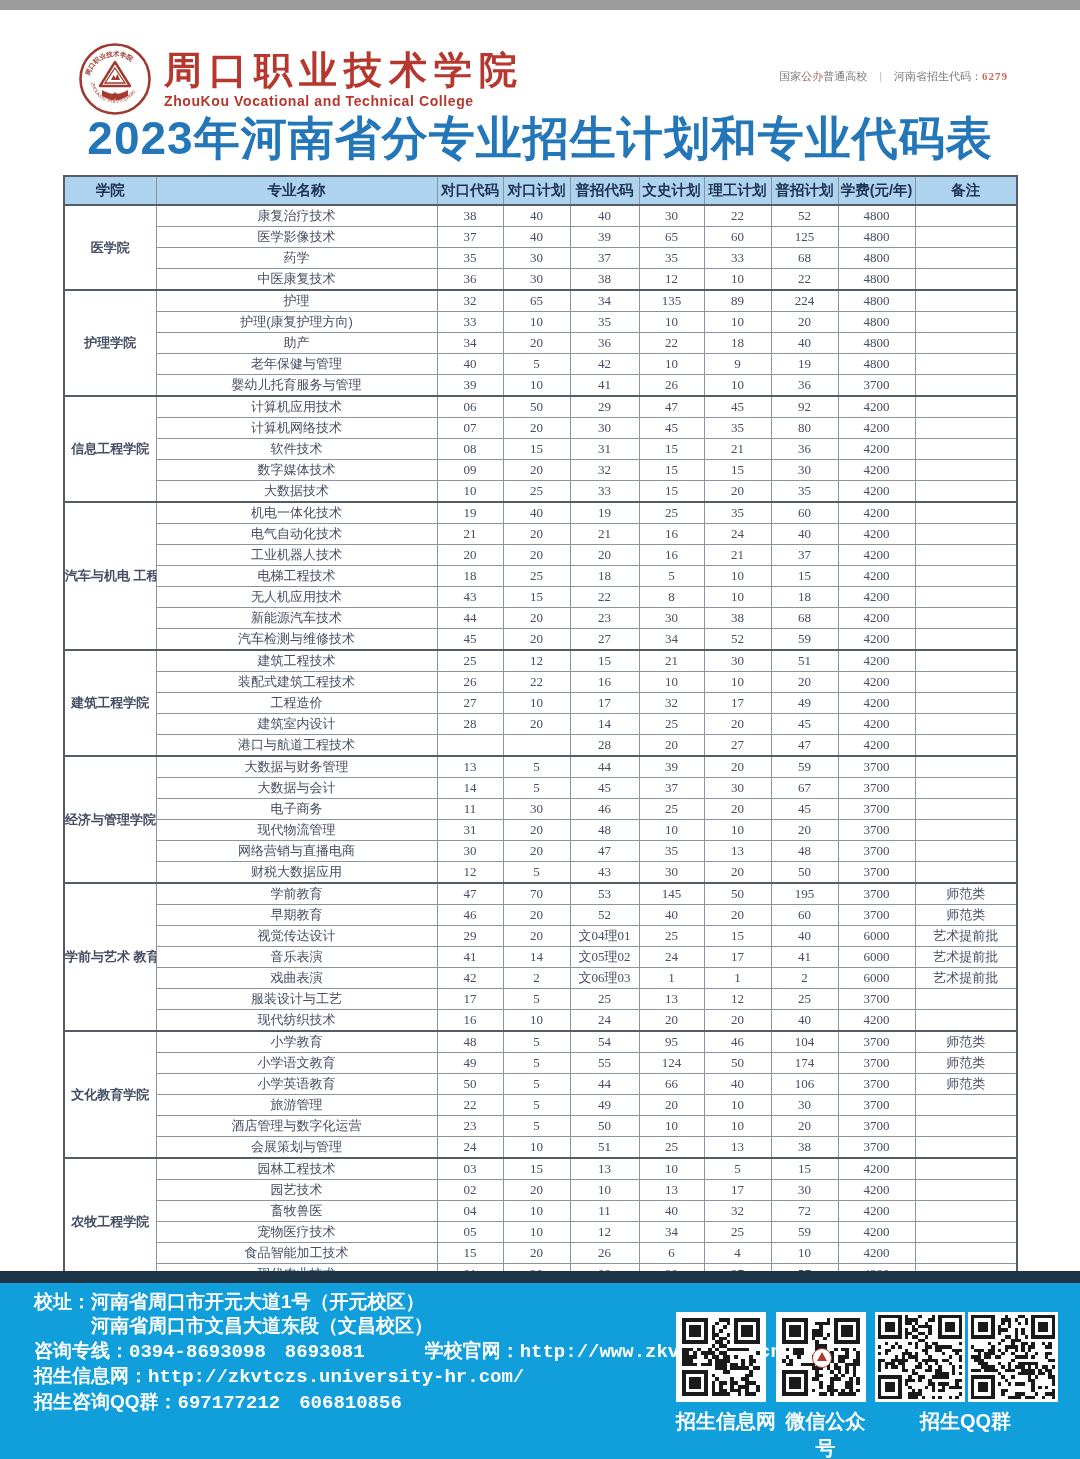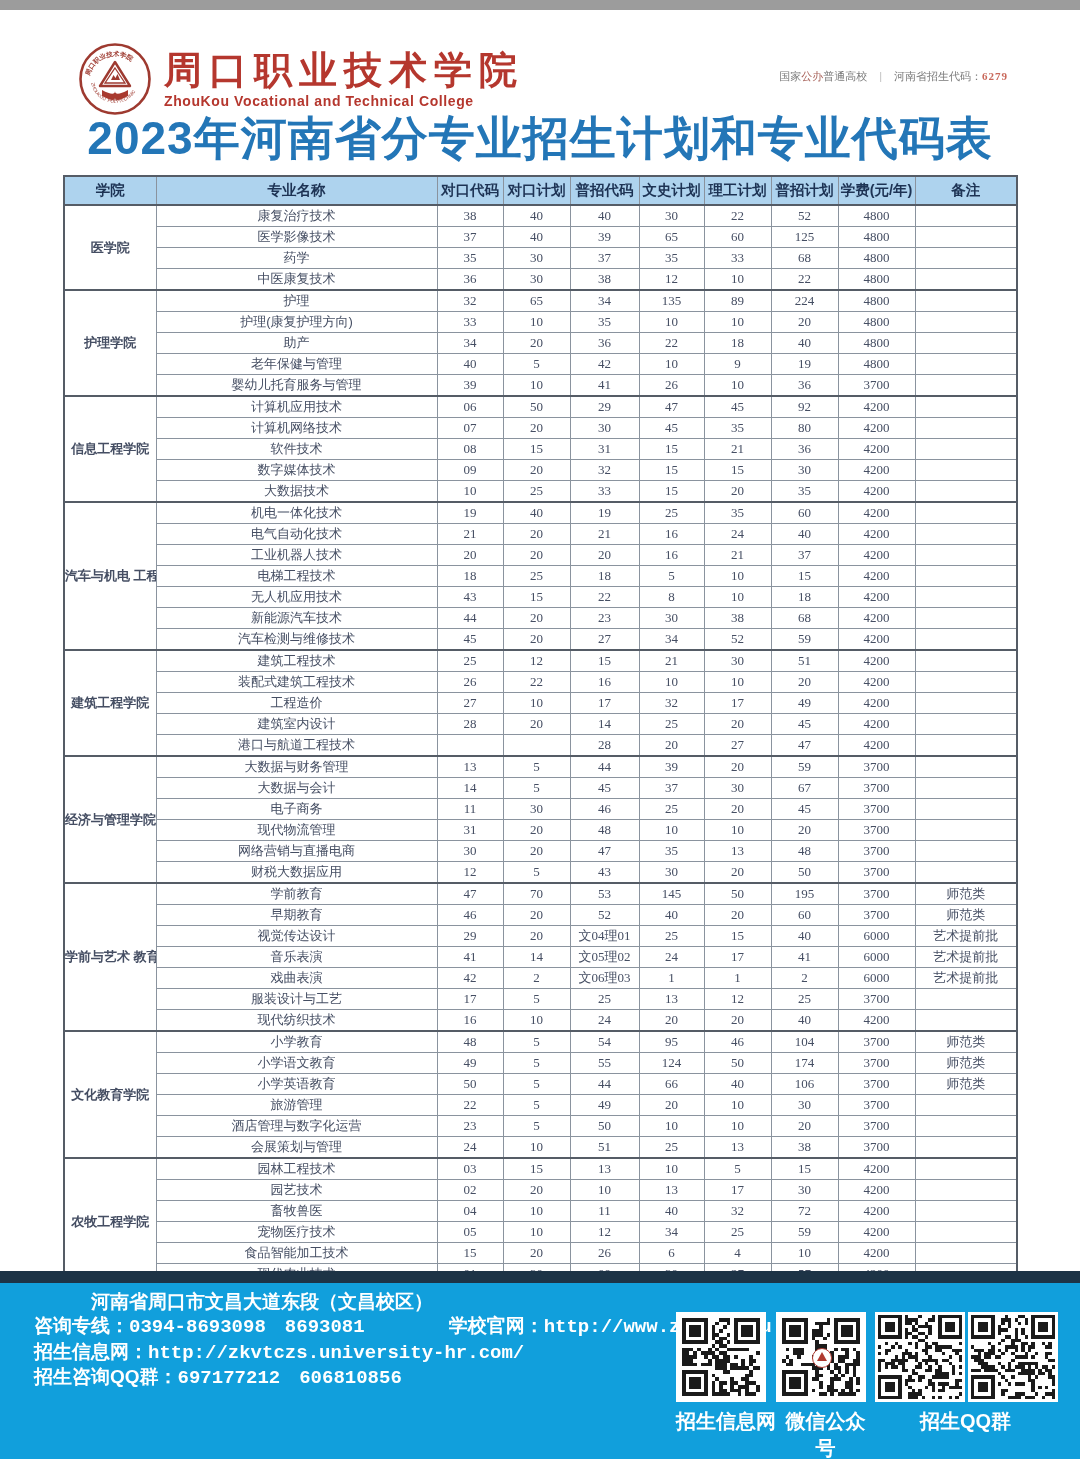--- a/index.html
+++ b/index.html
@@ -36,21 +36,21 @@
   td.remark{font-size:12px;color:#3c4254;}
   tr.group-start td{border-top:2px solid #555c66;}
   
   .footer{position:absolute;left:0;top:1271px;width:1080px;height:188px;}
   .navy-strip{height:12px;background:#1d3346;}
   .footer-blue{position:relative;height:176px;background:#119fdc;color:#ffffff;}
   .footer-lines{position:absolute;left:34px;top:7px;font-size:19px;font-weight:bold;
                 line-height:24.4px;white-space:nowrap;}
   .fline .indent{display:inline-block;width:57px;}
   .fval{font-family:Liberation Mono, monospace;font-weight:bold;}
-  .gap-web{margin-left:84px;}
+  .gap-web{margin-left:60px;}
   .qr-area{position:absolute;right:24px;top:29px;width:380px;}
   .qr-row{display:flex;align-items:flex-start;}
   .qr{background:#ffffff;position:relative;flex:0 0 auto;}
   .qr.pad6{padding:6px;width:78px;height:78px;}
   .qr.pad3{padding:3px;width:84px;height:84px;}
   .qr svg{display:block;width:100%;height:100%;shape-rendering:crispEdges;}
   .qr .center-logo{position:absolute;left:50%;top:50%;width:18px;height:18px;margin:-9px 0 0 -9px;
     background:#fff;border:1px solid #b03a30;border-radius:50%;}
   .qr .center-logo:after{content:"";position:absolute;left:4px;top:3px;width:0;height:0;
     border-left:5px solid transparent;border-right:5px solid transparent;border-bottom:9px solid #b03a30;}
@@ -723,20 +723,21 @@
             <td class="remark">体育提前批</td>
           </tr>
         </tbody>
     </table>
   </div>
 
   <div class="footer">
     <div class="navy-strip"></div>
     <div class="footer-blue">
       <div class="footer-lines">
+        <div class="fline"><span>校址：</span><span>河南省周口市开元大道1号（开元校区）</span></div>
         <div class="fline"><span class="indent"></span><span>河南省周口市文昌大道东段（文昌校区）</span></div>
         <div class="fline"><span>咨询专线：</span><span class="fval">0394-8693098　8693081</span><span class="gap-web">学校官网：</span><span class="fval">http://www.zkvtc.edu.cn</span></div>
         <div class="fline"><span>招生信息网：</span><span class="fval">http://zkvtczs.university-hr.com/</span></div>
         <div class="fline"><span>招生咨询QQ群：</span><span class="fval">697177212　606810856</span></div>
       </div>
       <div class="qr-area">
         <div class="qr-row">
           <div class="qr pad6 g1">
               <svg class="qr-svg" viewBox="0 0 21 21">
                 <rect x="0" y="0" width="21" height="21" fill="#ffffff"></rect>

